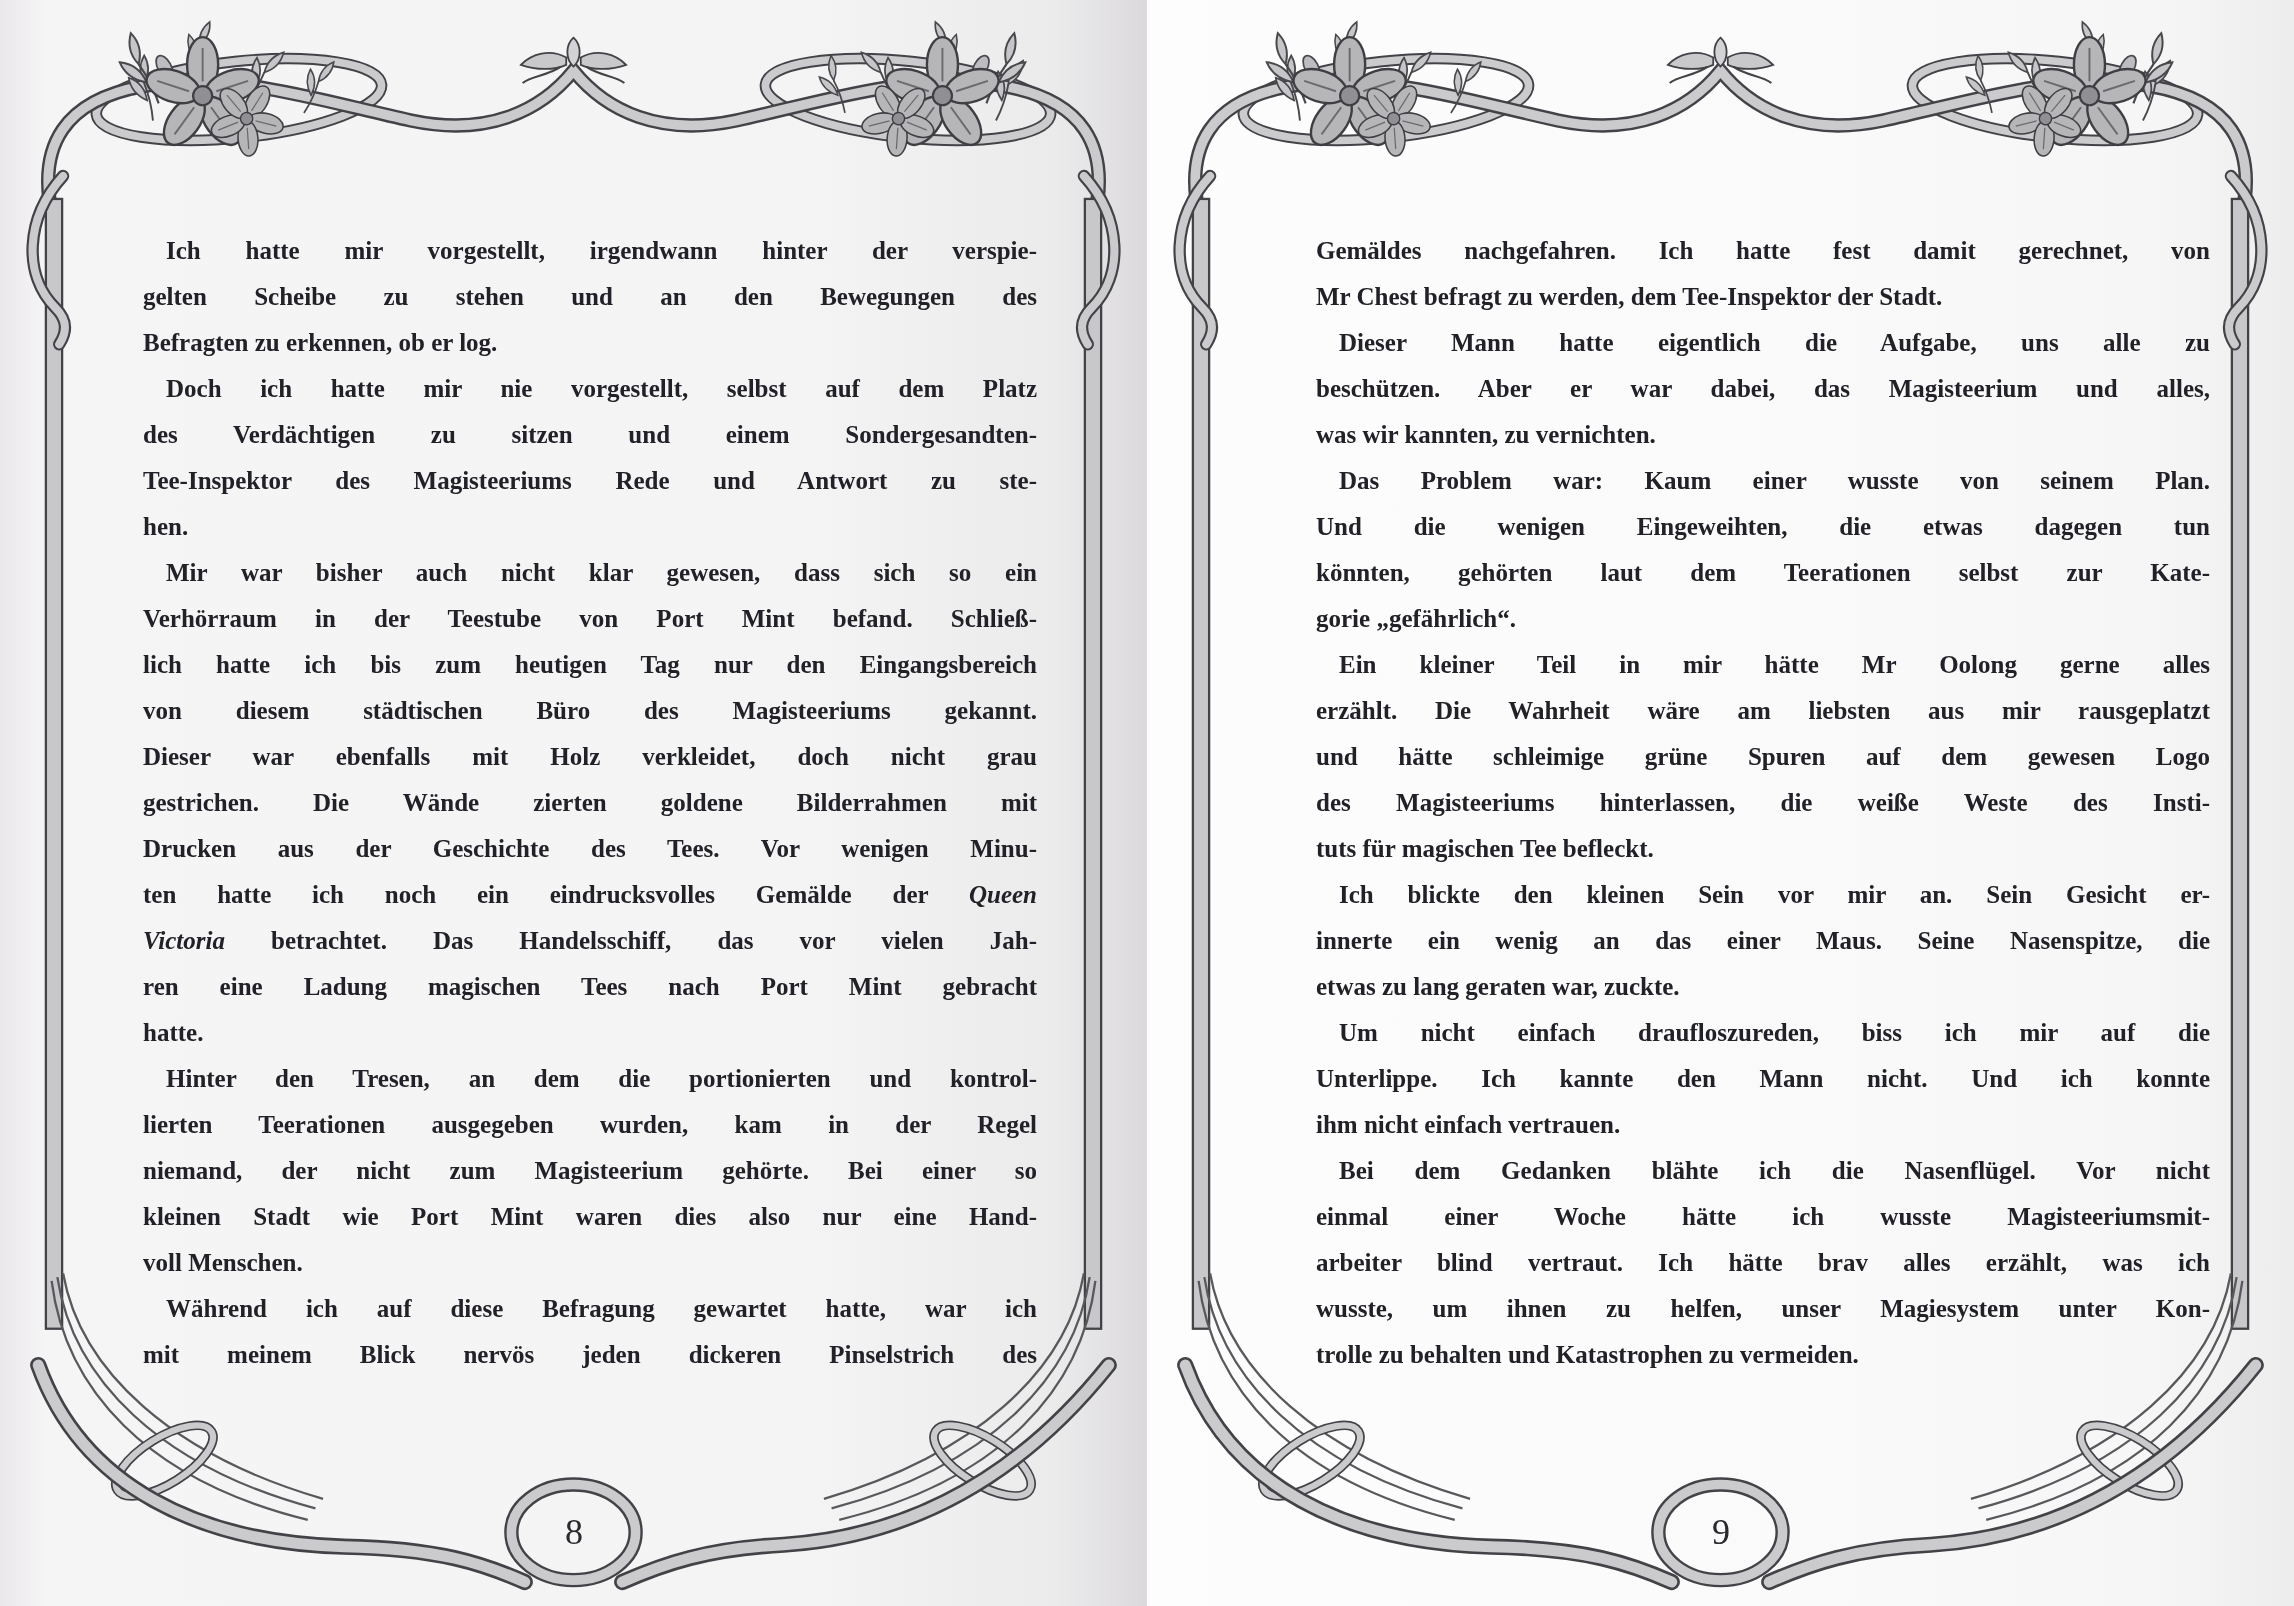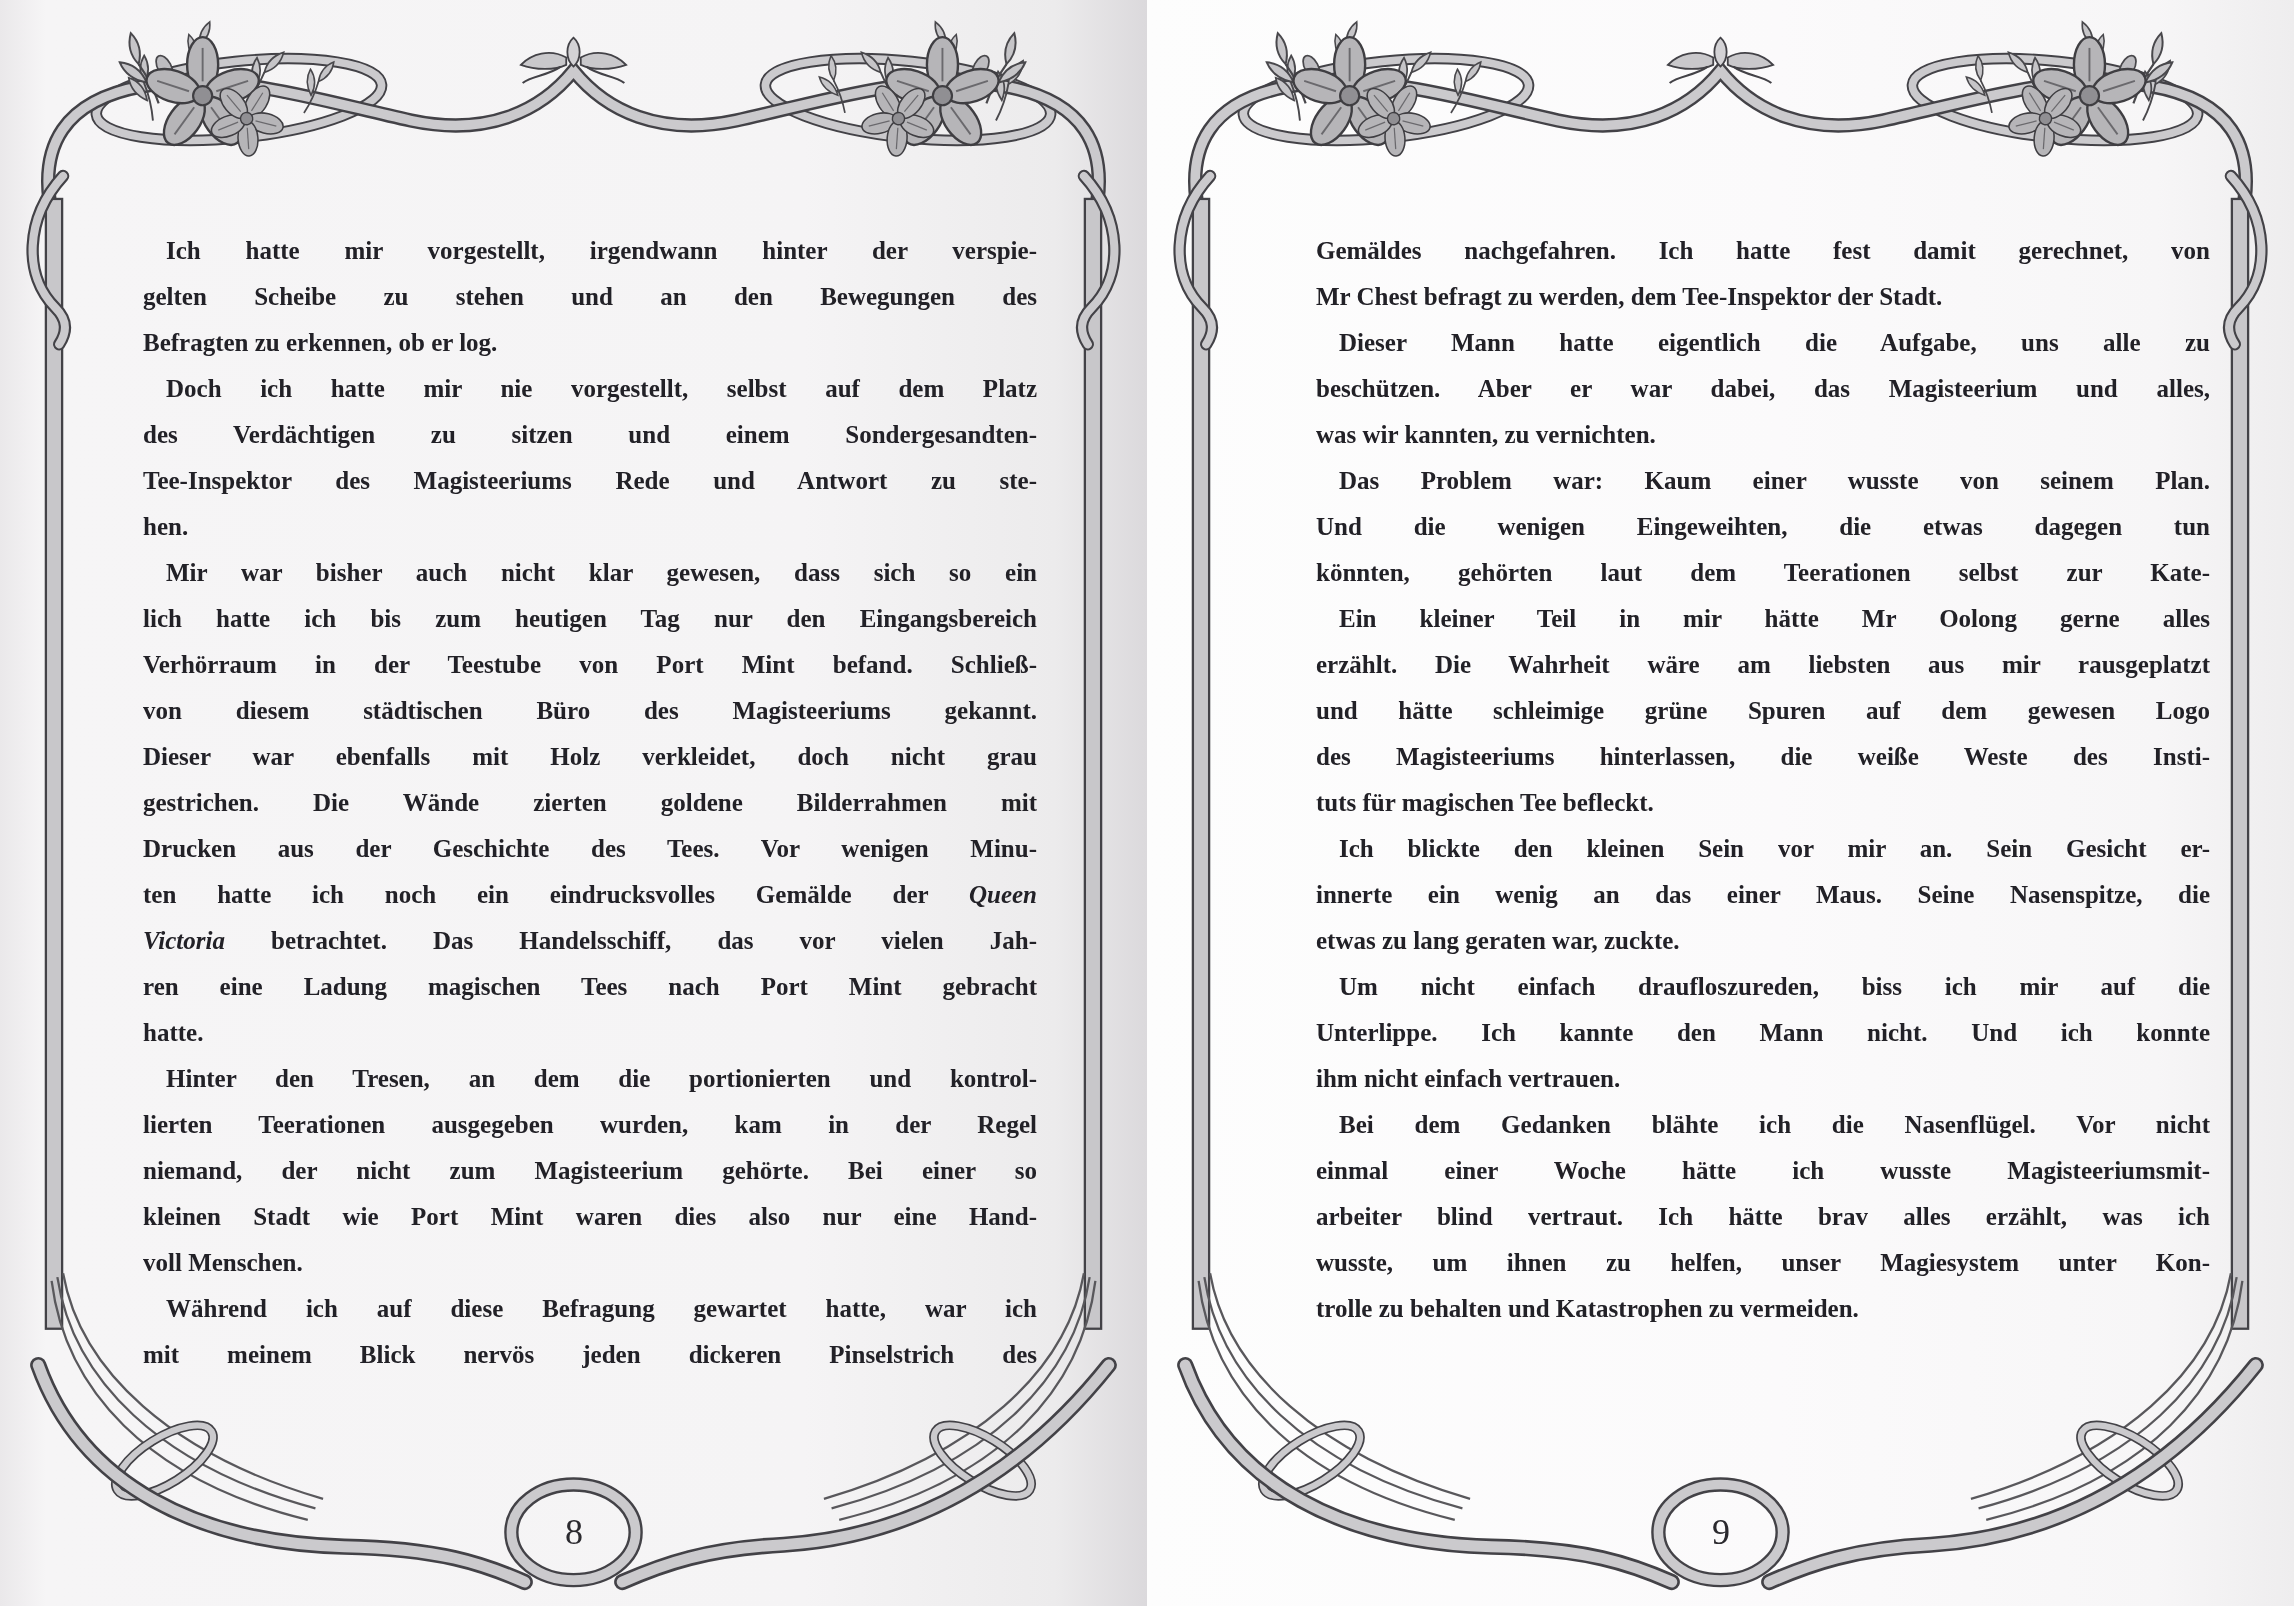--- a/index.html
+++ b/index.html
@@ -141,22 +141,22 @@
     </svg>
     <div class="textblock">
         <div class="line indent">Ich hatte mir vorgestellt, irgendwann hinter der verspie-</div>
         <div class="line">gelten Scheibe zu stehen und an den Bewegungen des</div>
         <div class="line end">Befragten zu erkennen, ob er log.</div>
         <div class="line indent">Doch ich hatte mir nie vorgestellt, selbst auf dem Platz</div>
         <div class="line">des Verdächtigen zu sitzen und einem Sondergesandten-</div>
         <div class="line">Tee-Inspektor des Magisteeriums Rede und Antwort zu ste-</div>
         <div class="line end">hen.</div>
         <div class="line indent">Mir war bisher auch nicht klar gewesen, dass sich so ein</div>
+        <div class="line">Verhörraum in der Teestube von Port Mint befand. Schließ-</div>
         <div class="line">lich hatte ich bis zum heutigen Tag nur den Eingangsbereich</div>
-        <div class="line">Verhörraum in der Teestube von Port Mint befand. Schließ-</div>
         <div class="line">von diesem städtischen Büro des Magisteeriums gekannt.</div>
         <div class="line">Dieser war ebenfalls mit Holz verkleidet, doch nicht grau</div>
         <div class="line">gestrichen. Die Wände zierten goldene Bilderrahmen mit</div>
         <div class="line">Drucken aus der Geschichte des Tees. Vor wenigen Minu-</div>
         <div class="line">ten hatte ich noch ein eindrucksvolles Gemälde der <em>Queen</em></div>
         <div class="line"><em>Victoria</em> betrachtet. Das Handelsschiff, das vor vielen Jah-</div>
         <div class="line">ren eine Ladung magischen Tees nach Port Mint gebracht</div>
         <div class="line end">hatte.</div>
         <div class="line indent">Hinter den Tresen, an dem die portionierten und kontrol-</div>
         <div class="line">lierten Teerationen ausgegeben wurden, kam in der Regel</div>
@@ -175,20 +175,21 @@
     </svg>
     <div class="textblock">
         <div class="line">Gemäldes nachgefahren. Ich hatte fest damit gerechnet, von</div>
         <div class="line end">Mr Chest befragt zu werden, dem Tee-Inspektor der Stadt.</div>
         <div class="line indent">Dieser Mann hatte eigentlich die Aufgabe, uns alle zu</div>
         <div class="line">beschützen. Aber er war dabei, das Magisteerium und alles,</div>
         <div class="line end">was wir kannten, zu vernichten.</div>
         <div class="line indent">Das Problem war: Kaum einer wusste von seinem Plan.</div>
         <div class="line">Und die wenigen Eingeweihten, die etwas dagegen tun</div>
         <div class="line">könnten, gehörten laut dem Teerationen selbst zur Kate-</div>
+        <div class="line end">gorie „gefährlich“.</div>
         <div class="line indent">Ein kleiner Teil in mir hätte Mr Oolong gerne alles</div>
         <div class="line">erzählt. Die Wahrheit wäre am liebsten aus mir rausgeplatzt</div>
         <div class="line">und hätte schleimige grüne Spuren auf dem gewesen Logo</div>
         <div class="line">des Magisteeriums hinterlassen, die weiße Weste des Insti-</div>
         <div class="line end">tuts für magischen Tee befleckt.</div>
         <div class="line indent">Ich blickte den kleinen Sein vor mir an. Sein Gesicht er-</div>
         <div class="line">innerte ein wenig an das einer Maus. Seine Nasenspitze, die</div>
         <div class="line end">etwas zu lang geraten war, zuckte.</div>
         <div class="line indent">Um nicht einfach draufloszureden, biss ich mir auf die</div>
         <div class="line">Unterlippe. Ich kannte den Mann nicht. Und ich konnte</div>

